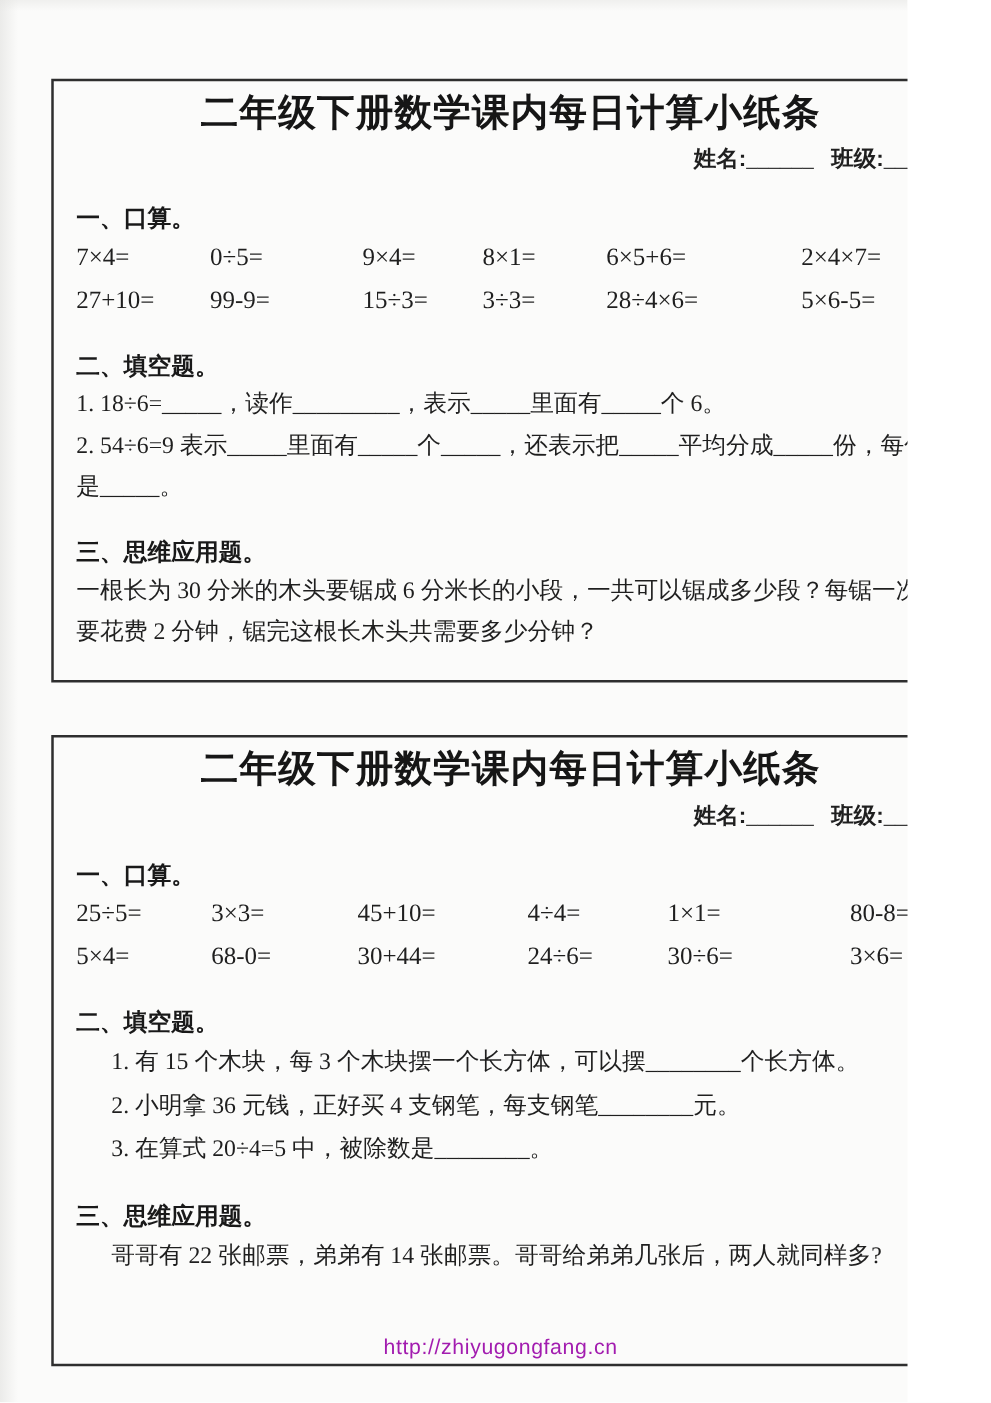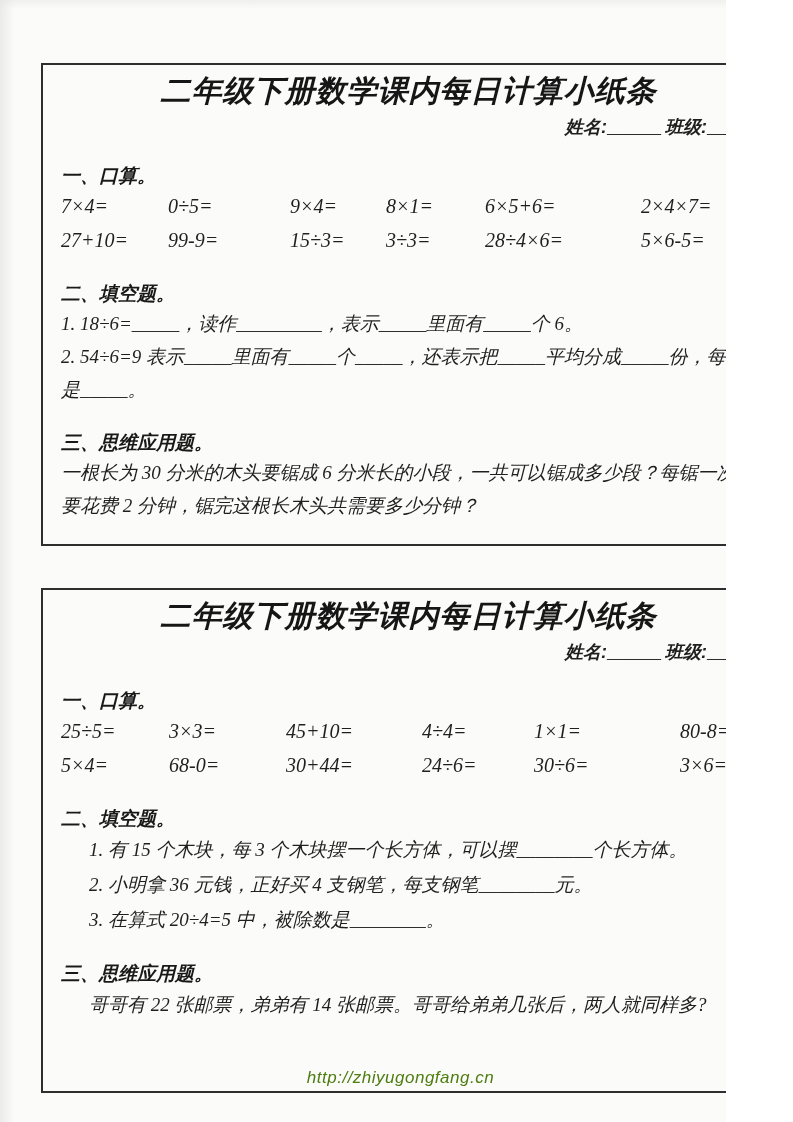--- a/index.html
+++ b/index.html
@@ -4,21 +4,20 @@
 <style>
   html, body { margin: 0; padding: 0; background: #ffffff; }
   .page {
     position: relative;
     width: 726px;
     height: 1122px;
     background: #fbfbfa;
     color: #1f1f1f;
     font-family: "Liberation Serif", serif;
     overflow: hidden;
-    font-style: italic;
   }
   
   .scan-edge-left {
     position: absolute; left: 0; top: 0; width: 18px; height: 100%;
     background: linear-gradient(90deg, #dededc 0%, rgba(251,251,250,0) 80%);
     opacity: .55;
   }
   .scan-edge-top {
     position: absolute; left: 0; top: 0; width: 100%; height: 9px;
     background: linear-gradient(180deg, #e4e4e2 0%, rgba(251,251,250,0) 100%);
@@ -50,21 +49,21 @@
     text-align: right;
     font-size: 18px;
     line-height: 24px;
     white-space: nowrap;
   }
   .nlabel {
     font-family: "Liberation Sans", sans-serif;
     font-weight: 700;
     margin-left: 43px;
   }
-  .nlabel.cls { margin-left: 4px; }
+  .nlabel.cls { margin-left: 14px; }
   .blank { font-family: "Liberation Serif", serif; letter-spacing: 0; }
   .sec {
     margin: 24px 0 0 0;
     font-family: "Liberation Sans", sans-serif;
     font-weight: 700;
     font-size: 19px;
     line-height: 26px;
     color: #191919;
   }
   .calc-row {
@@ -81,21 +80,21 @@
     line-height: 33px;
     word-break: break-all;
   }
   .sheet-2 .fill { line-height: 35px; margin-left: 28px; }
   .footer-url {
     position: absolute;
     left: 0; right: 16px; bottom: 3px;
     text-align: center;
     font-family: "Liberation Sans", sans-serif;
     font-size: 17px;
-    color: #4d7c0f;
+    color: #a21caf;
     letter-spacing: .5px;
   }
 </style>
 </head>
 <body>
 
 <div class="page">
   <div class="scan-edge-left"></div>
   <div class="scan-edge-top"></div>
 

